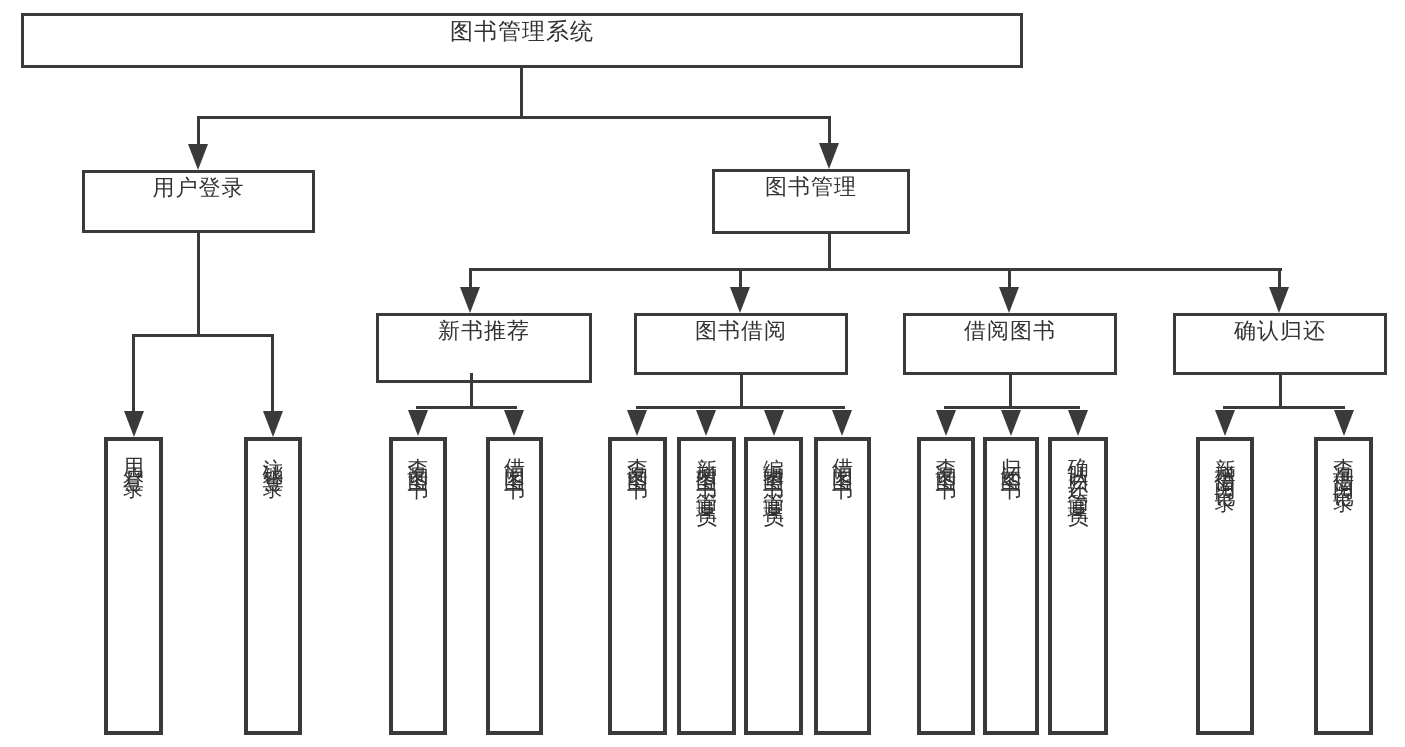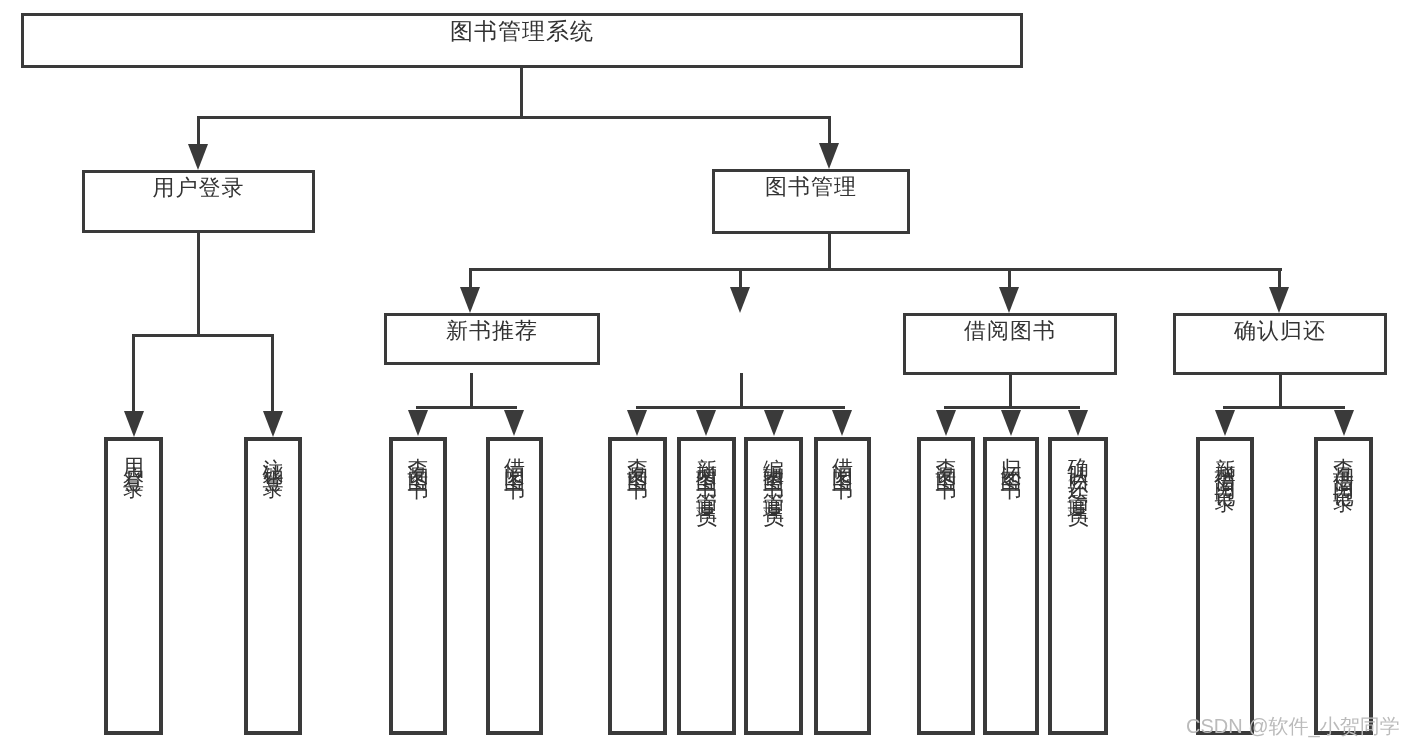--- a/index.html
+++ b/index.html
@@ -37,24 +37,27 @@
   </div>
 
   <div class="node" style="left:82px;top:170px;width:233px;height:63px">
     <span class="lbl">用户登录</span>
   </div>
 
   <div class="node" style="left:712px;top:169px;width:198px;height:65px">
     <span class="lbl">图书管理</span>
   </div>
 
-  <div class="node" style="left:384px;top:313px;width:216px;height:52px">
+  <div class="node" style="left:376px;top:313px;width:216px;height:70px">
     <span class="lbl">新书推荐</span>
   </div>
 
+  <div class="node" style="left:634px;top:313px;width:214px;height:62px">
+    <span class="lbl">图书借阅</span>
+  </div>
 
   <div class="node" style="left:903px;top:313px;width:214px;height:62px">
     <span class="lbl">借阅图书</span>
   </div>
 
   <div class="node" style="left:1173px;top:313px;width:214px;height:62px">
     <span class="lbl">确认归还</span>
   </div>
 
   <div class="node leaf" style="left:104px;top:437px;width:59px;height:298px">
@@ -142,15 +145,14 @@
   <div class="h" style="left:944px;top:406px;width:136px"></div>
   <div class="arrow" style="left:936px;top:410px"></div>
   <div class="arrow" style="left:1001px;top:410px"></div>
   <div class="arrow" style="left:1068px;top:410px"></div>
 
   <div class="v" style="left:1279px;top:373px;height:36px"></div>
   <div class="h" style="left:1223px;top:406px;width:122px"></div>
   <div class="arrow" style="left:1215px;top:410px"></div>
   <div class="arrow" style="left:1334px;top:410px"></div>
 
-  <div class="watermark">CSDN @软件_小贺同学</div>
 
 </div>
 
 </body></html>

